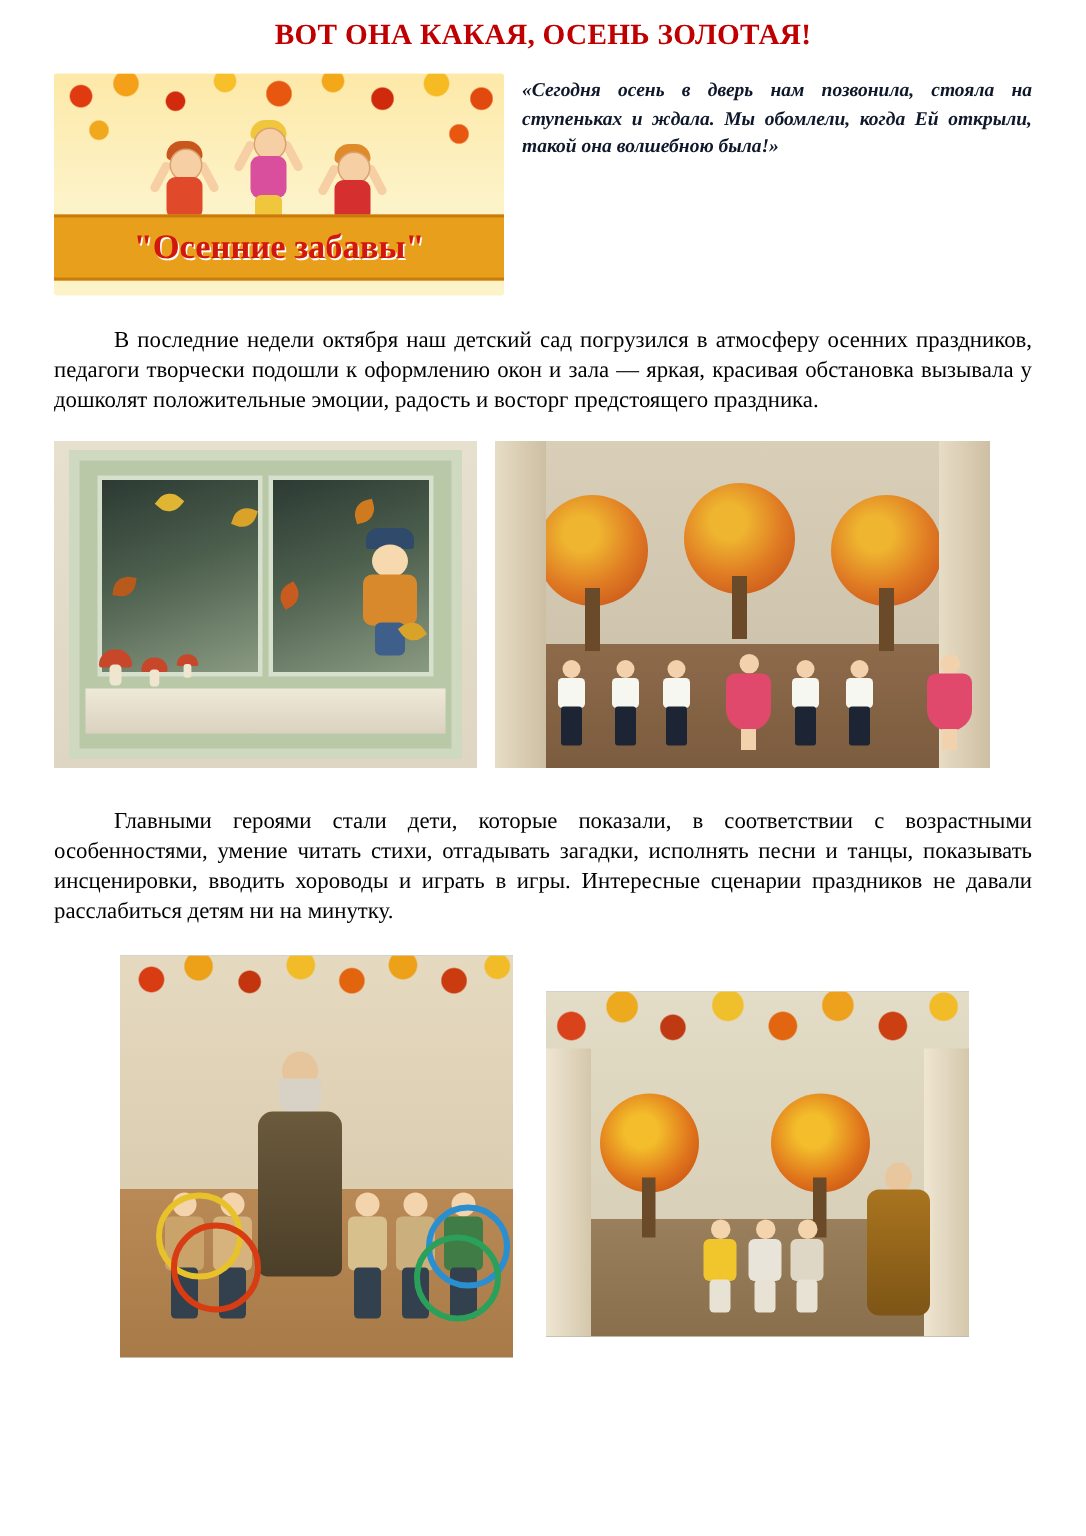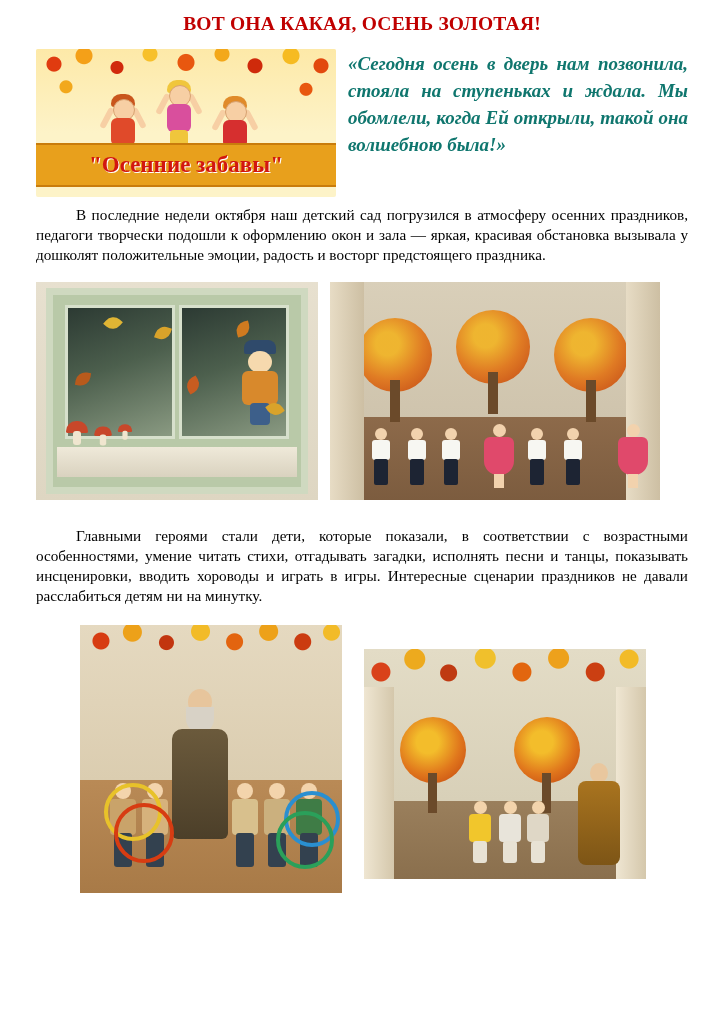--- a/index.html
+++ b/index.html
@@ -157,43 +157,43 @@
   }
 
   .epigraph {
     flex: 1 1 auto;
     padding-top: 2px;
   }
   .epigraph p {
     margin: 0;
     font-style: italic;
     font-weight: bold;
-    color: #0f766e;
-    font-size: 19px;
+    color: #0f172a;
+    font-size: 13px;
     line-height: 1.42;
     text-align: justify;
   }
   .epigraph .author {
     margin-top: 8px;
     text-align: right;
     font-style: italic;
     font-weight: bold;
     color: #1f4e79;
     font-size: 13.5px;
   }
 
   
   .para {
     font-size: 15.2px;
     line-height: 1.30;
     text-align: justify;
     margin: 0;
   }
   .para-1 {
-    margin-top: 8px;
+    margin-top: 20px;
     text-indent: 40px;
   }
   .para-2 {
     margin-top: 26px;
     text-indent: 40px;
   }
 
   
   .photo-row-1 {
     display: flex;

